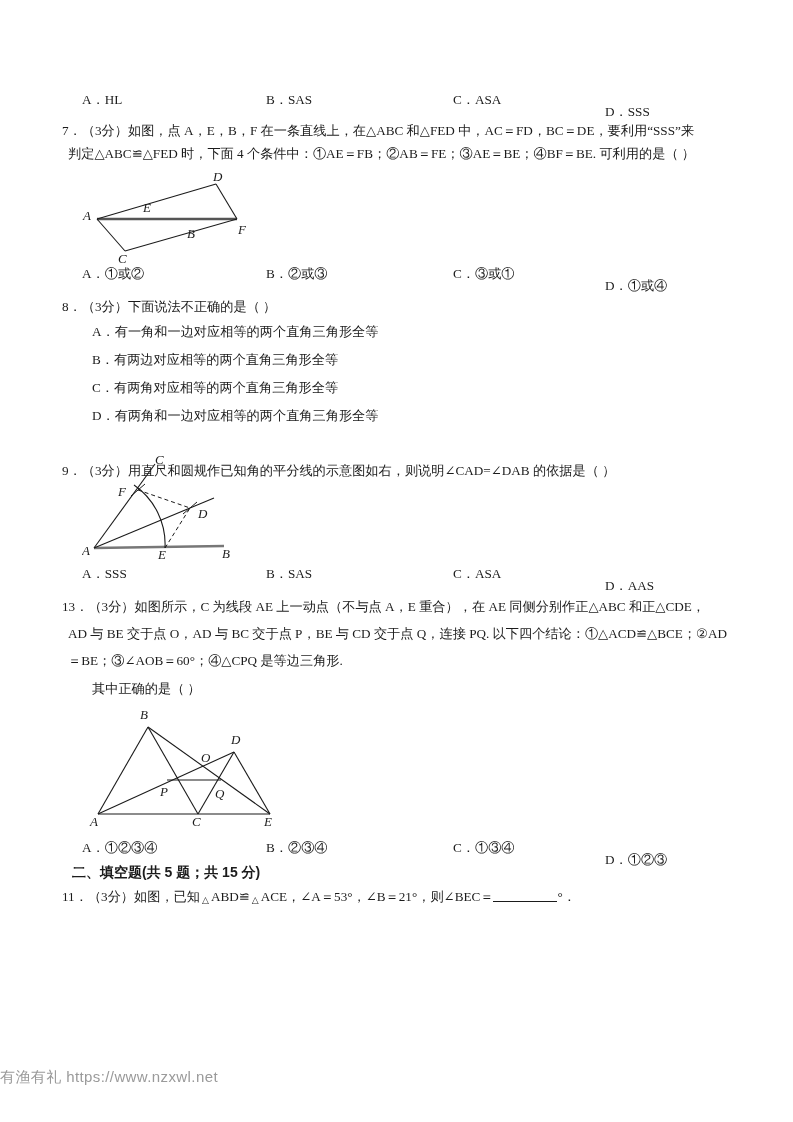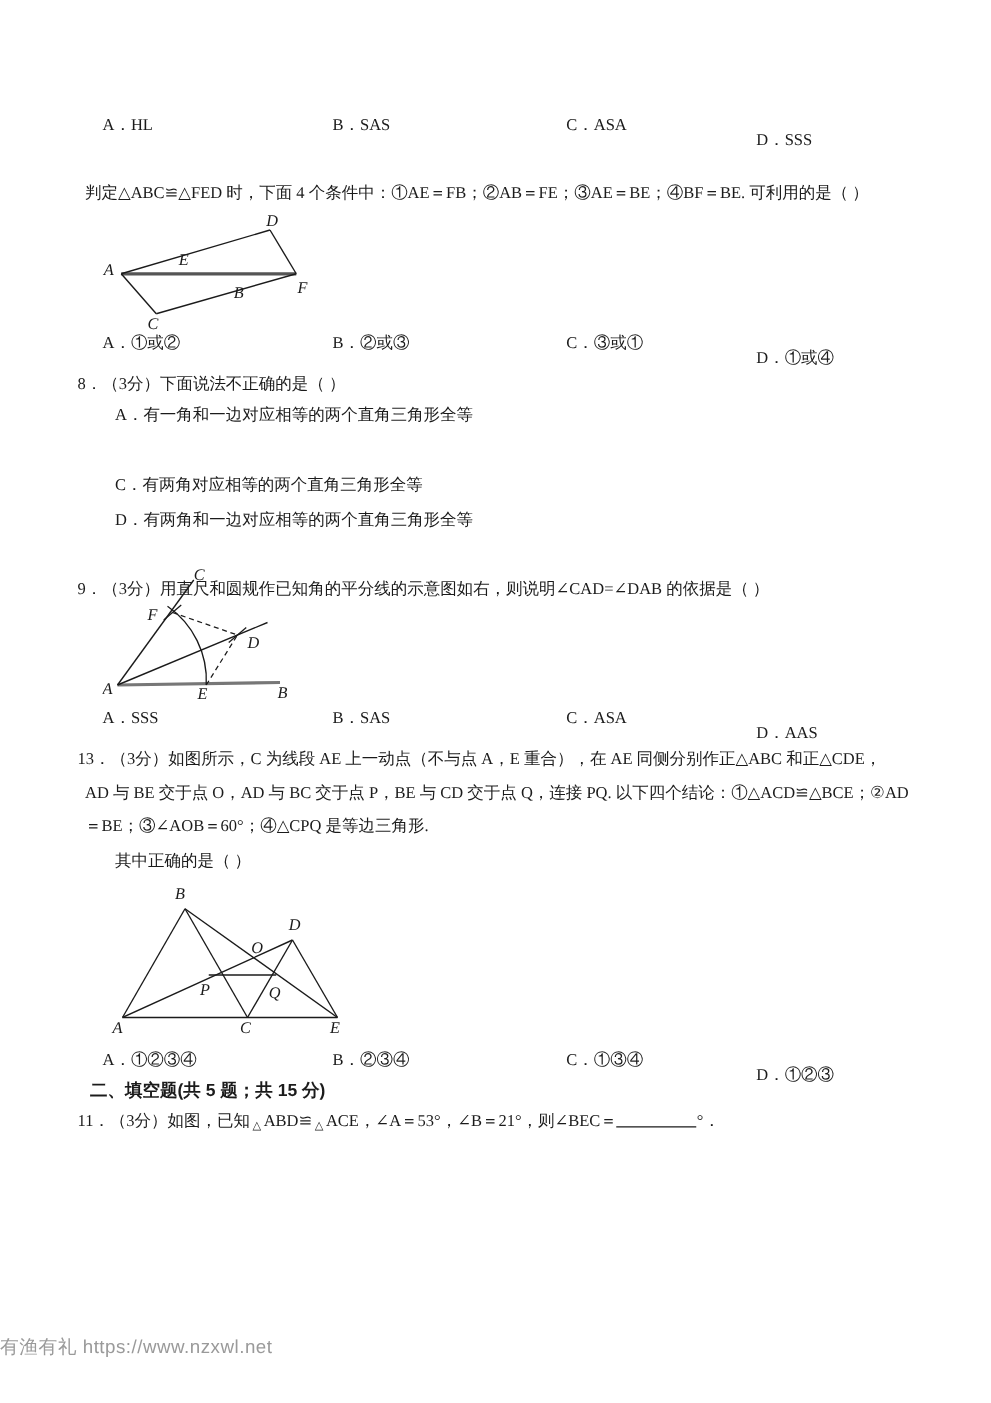--- a/index.html
+++ b/index.html
@@ -93,20 +93,21 @@
 
 <div class="page">
 
   <div class="opts" style="top:92px;">
     <span class="o-a">A．HL</span>
     <span class="o-b">B．SAS</span>
     <span class="o-c">C．ASA</span>
     <span class="o-d">D．SSS</span>
   </div>
 
+  <div class="qtext" style="top:120px; left:62px;">7．（3分）如图，点 A，E，B，F 在一条直线上，在△ABC 和△FED 中，AC＝FD，BC＝DE，要利用“SSS”来</div>
   <div class="qtext" style="top:143px; left:68px;">判定△ABC≌△FED 时，下面 4 个条件中：①AE＝FB；②AB＝FE；③AE＝BE；④BF＝BE. 可利用的是（    ）</div>
 
   <div class="fig" style="left:80px; top:168px;">
     <svg width="190" height="96" viewBox="0 0 190 96">
 
       <line x1="17" y1="51" x2="157" y2="51" stroke="#555555" stroke-width="2.6"></line>
 
       <line x1="17" y1="51" x2="45" y2="83" stroke="#1b1b1b" stroke-width="1.1"></line>
       <line x1="45" y1="83" x2="157" y2="51" stroke="#1b1b1b" stroke-width="1.1"></line>
 
@@ -123,20 +124,21 @@
 
   <div class="opts" style="top:266px;">
     <span class="o-a">A．①或②</span>
     <span class="o-b">B．②或③</span>
     <span class="o-c">C．③或①</span>
     <span class="o-d">D．①或④</span>
   </div>
 
   <div class="qtext" style="top:296px; left:62px;">8．（3分）下面说法不正确的是（    ）</div>
   <div class="indent-opt" style="top:324px;">A．有一角和一边对应相等的两个直角三角形全等</div>
+  <div class="indent-opt" style="top:352px;">B．有两边对应相等的两个直角三角形全等</div>
   <div class="indent-opt" style="top:380px;">C．有两角对应相等的两个直角三角形全等</div>
   <div class="indent-opt" style="top:408px;">D．有两角和一边对应相等的两个直角三角形全等</div>
 
   <div class="qtext" style="top:436px; left:62px;margin-top:24px;">9．（3分）用直尺和圆规作已知角的平分线的示意图如右，则说明∠CAD=∠DAB 的依据是（      ）</div>
 
   <div class="fig" style="left:82px; top:452px;">
     <svg width="170" height="108" viewBox="0 0 170 108">
 
       <line x1="12" y1="96" x2="142" y2="94" stroke="#777777" stroke-width="2.6"></line>
 

